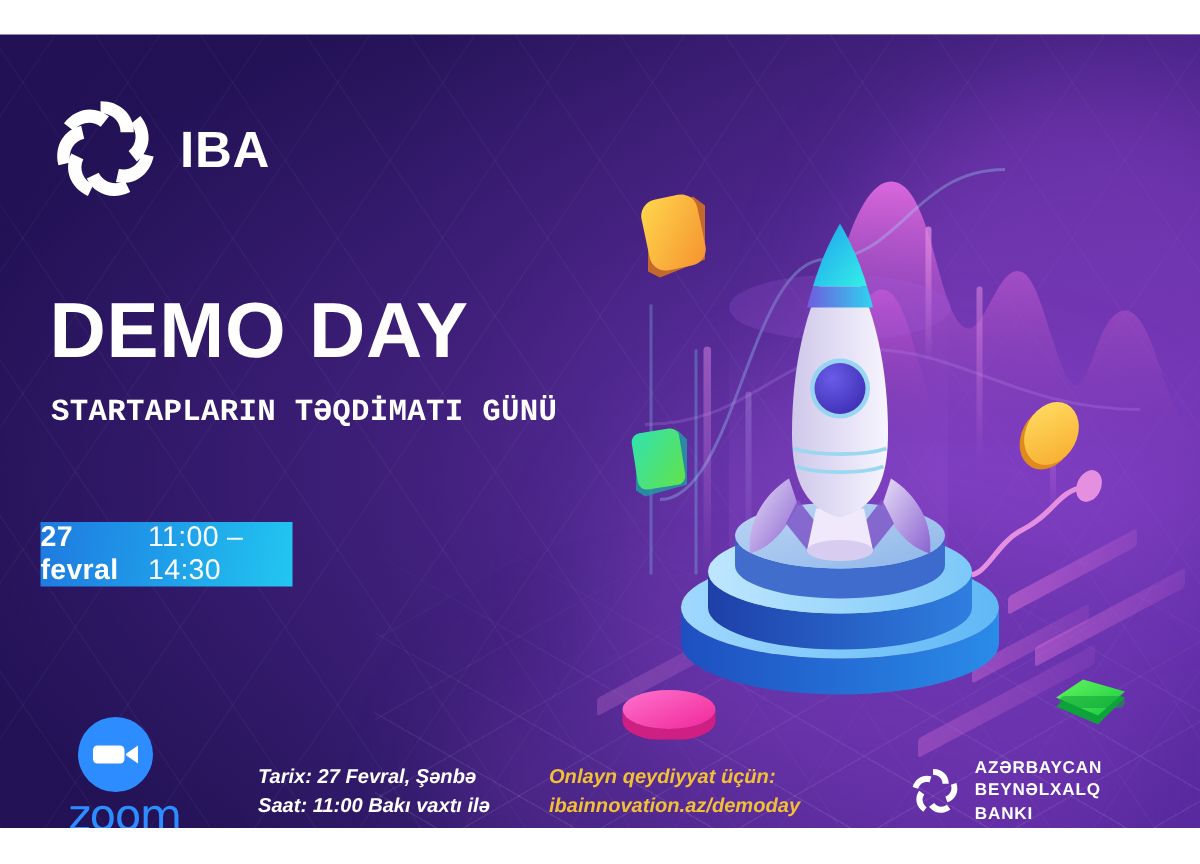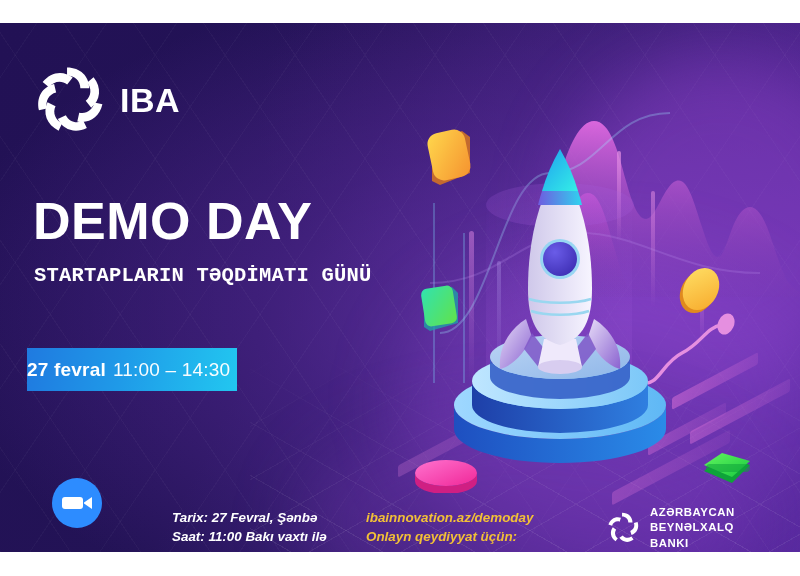--- a/index.html
+++ b/index.html
@@ -50,21 +50,21 @@
     position:absolute;left:33px;top:172px;
     font-size:52px;font-weight:bold;letter-spacing:.5px;color:#ffffff;
     font-family:"Liberation Sans",sans-serif;line-height:1;
   }
   .subtitle{
     position:absolute;left:34px;top:241px;
     font-size:20.5px;font-weight:bold;color:#ffffff;letter-spacing:.2px;
     font-family:Liberation Mono, monospace;
   }
   #date-badge{
-    position:absolute;left:27px;top:325px;width:210px;height:43px;
+    position:absolute;left:27px;top:325px;width:168px;height:43px;
     background:linear-gradient(100deg,#1f7ae0 0%,#1f9ae8 45%,#22c7f0 100%);
     display:flex;align-items:center;justify-content:flex-start;gap:7px;
     font-size:19px;color:#ffffff;letter-spacing:.2px;
   }
   #date-badge .d{font-weight:bold;}
   #date-badge .t{font-weight:normal;opacity:.97;}
 
   
   #zoom-logo{position:absolute;left:33px;top:455px;width:100px;height:76px;}
   #zoom-circle{
@@ -309,30 +309,31 @@
       <span class="t">11:00 – 14:30</span>
     </div>
 
     <div id="zoom-logo">
       <div id="zoom-circle">
         <svg width="50" height="50" viewBox="0 0 50 50">
           <path d="M13,19 h15 a3,3 0 0 1 3,3 v6 a3,3 0 0 1 -3,3 h-15 a3,3 0 0 1 -3,-3 v-6 a3,3 0 0 1 3,-3 z" fill="#ffffff"></path>
           <path d="M32,24.5 L40,19 v12 L32,25.5 z" fill="#ffffff"></path>
         </svg>
       </div>
+      <div id="zoom-word">zoom</div>
     </div>
 
     <div class="info-block" id="info-date">
       <div>Tarix: 27 Fevral, Şənbə</div>
       <div>Saat: 11:00 Bakı vaxtı ilə</div>
     </div>
 
     <div class="info-block" id="info-reg">
+      <div>Onlayn qeydiyyat üçün:</div>
       <div>ibainnovation.az/demoday</div>
-      <div>Onlayn qeydiyyat üçün:</div>
     </div>
 
     <div id="bank-logo">
       <svg width="38" height="38" viewBox="0 0 100 100">
         <g fill="#ffffff" transform="translate(50,50)">
           <path d="M-4,-44 C14,-44 26,-32 26,-16 L14,-16 C14,-26 6,-33 -4,-33 Z"></path>
           <path d="M-4,-44 C14,-44 26,-32 26,-16 L14,-16 C14,-26 6,-33 -4,-33 Z" transform="rotate(72)"></path>
           <path d="M-4,-44 C14,-44 26,-32 26,-16 L14,-16 C14,-26 6,-33 -4,-33 Z" transform="rotate(144)"></path>
           <path d="M-4,-44 C14,-44 26,-32 26,-16 L14,-16 C14,-26 6,-33 -4,-33 Z" transform="rotate(216)"></path>
           <path d="M-4,-44 C14,-44 26,-32 26,-16 L14,-16 C14,-26 6,-33 -4,-33 Z" transform="rotate(288)"></path>

